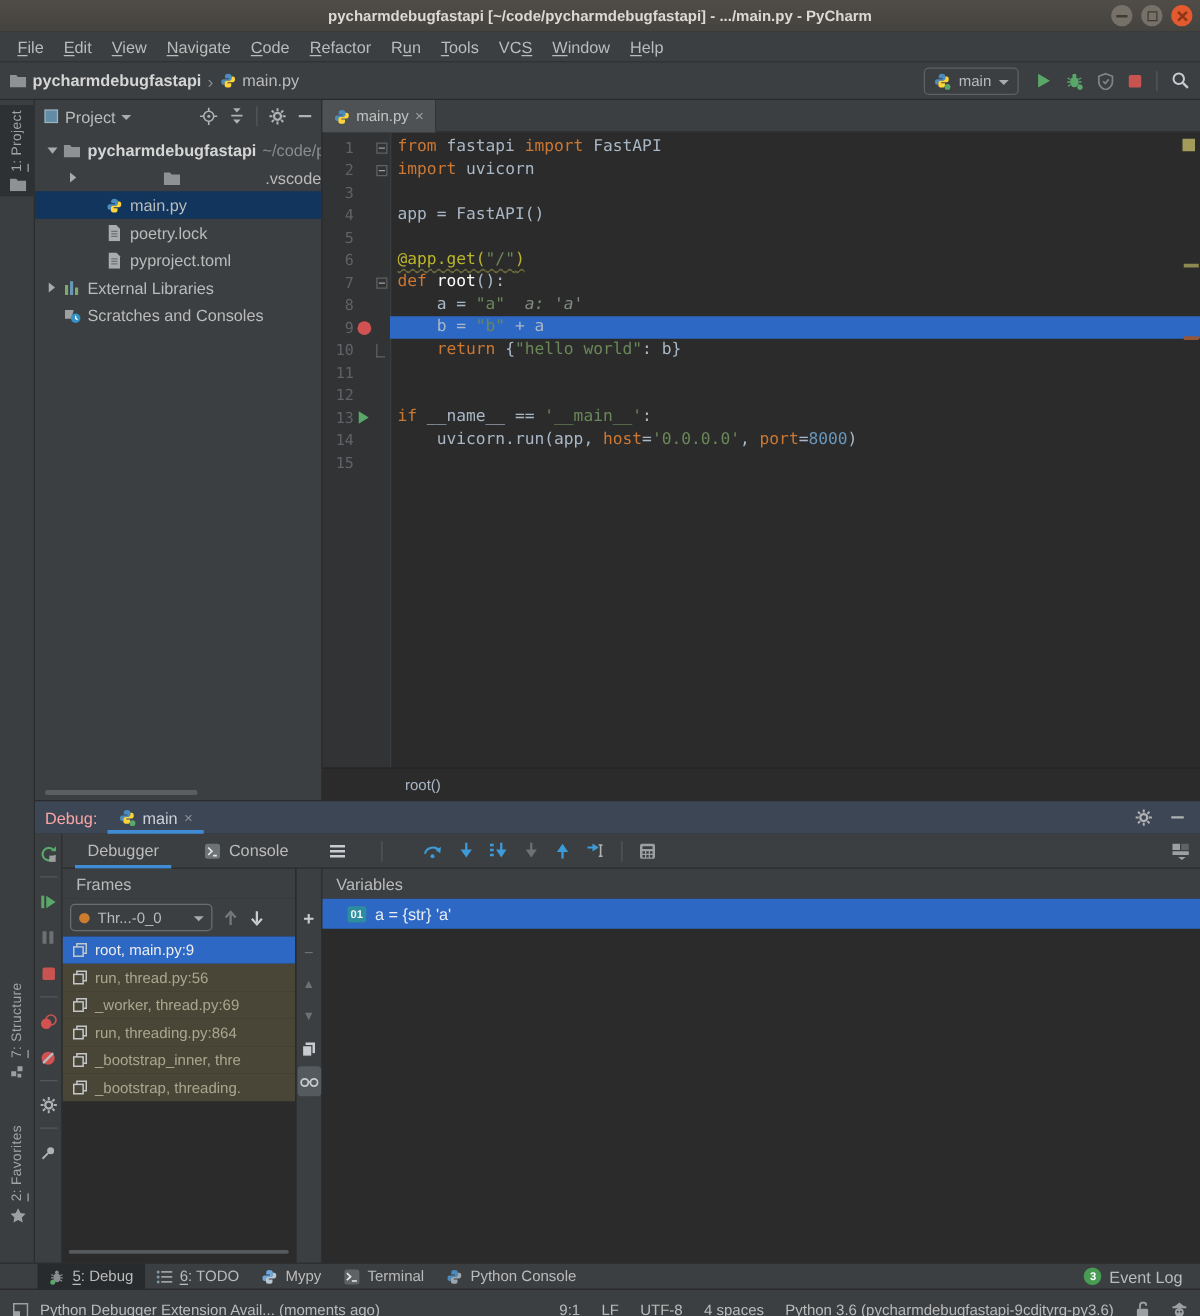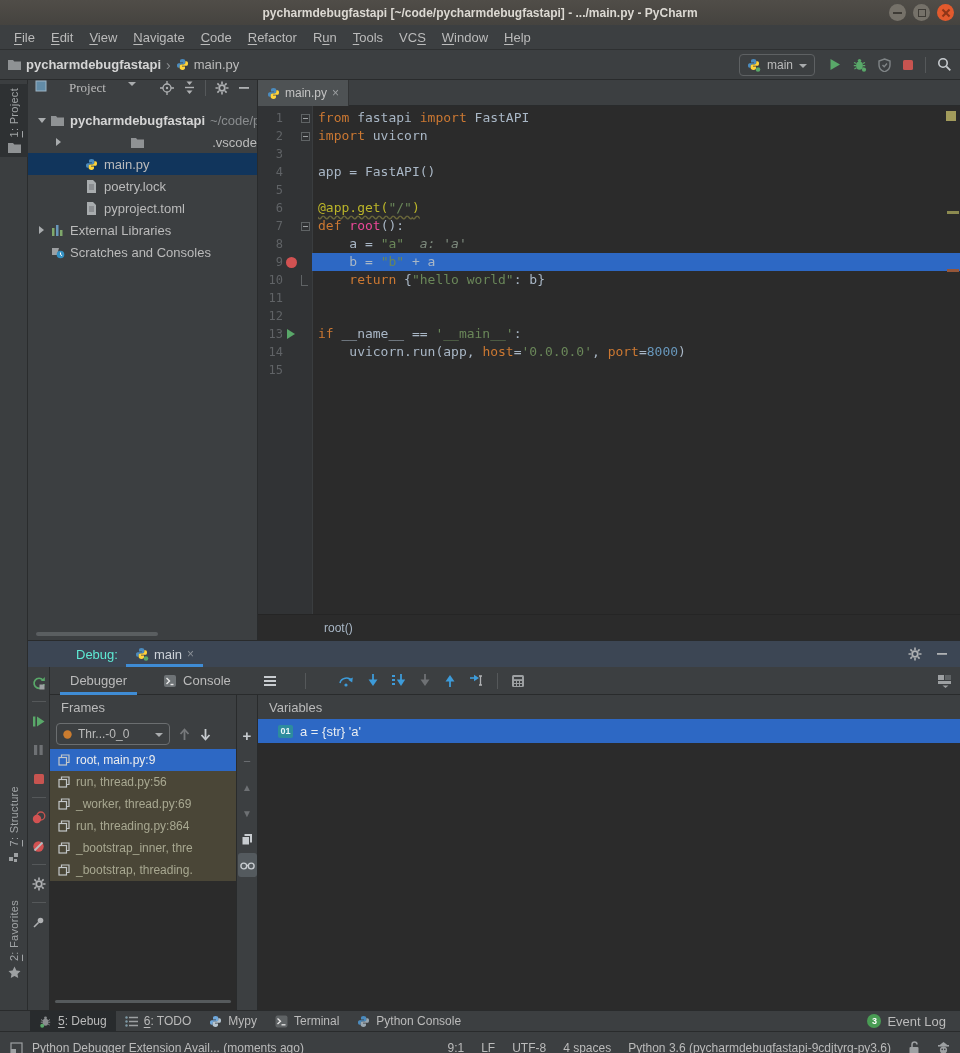--- a/index.html
+++ b/index.html
@@ -45,21 +45,21 @@
   .stripe-btn { position:absolute; left:0; width:28px; display:flex; flex-direction:column; align-items:center; gap:5px; padding:4px 0; }
   .stripe-btn.active { background:#2E3133; }
   .stripe-label { writing-mode: vertical-rl; transform: rotate(180deg); font-size:11px; color:#A2A5A7; letter-spacing:.3px; }
   .pos-top { top:4px; } .pos-mid { top:702px; } .pos-bottom { top:816px; }
 
   .content { flex:1; display:flex; flex-direction:column; min-width:0; }
   .upper { height:560px; display:flex; }
 
   
   .project-panel { width:230px; background:#3C3F41; border-right:1px solid #292B2C; display:flex; flex-direction:column; flex-shrink:0; }
-  .panel-header { height:26px; display:flex; align-items:flex-start; gap:22px; padding:0 7px;font-family:Liberation Serif, serif; }
+  .panel-header { height:26px; display:flex; align-items:center; gap:5px; padding:0 7px; }
   .panel-header .ph-title { color:#BBBBBB; }
   .ph-icons { margin-left:auto; display:flex; align-items:center; gap:9px; }
   .tree { flex:1; overflow:hidden; padding-top:3px; }
   .tree-row { height:22px; display:flex; align-items:center; white-space:nowrap; overflow:hidden; }
   .tree-row.sel { background:#11355C; }
   .tree-arrow { width:15px; display:flex; justify-content:center; flex-shrink:0; }
   .tri-down { width:0;height:0;border-left:4px solid transparent;border-right:4px solid transparent;border-top:5px solid #A9ACAE; }
   .tri-right { width:0;height:0;border-top:4px solid transparent;border-bottom:4px solid transparent;border-left:5px solid #A9ACAE; }
   .tree-icon { width:17px; flex-shrink:0; display:flex; justify-content:center; }
   .tree-label { margin-left:4px; color:#BBBBBB; }
@@ -82,32 +82,32 @@
   .gslot { width:16px; display:flex; justify-content:center; align-items:center; }
   .fslot { width:13px; display:flex; justify-content:center; align-items:center; }
   .bp { width:11px; height:11px; border-radius:50%; background:#D25252; }
   .runarrow { width:0; height:0; border-left:8px solid #59A869; border-top:5px solid transparent; border-bottom:5px solid transparent; }
   .fold-box { width:9px; height:9px; border:1px solid #5F6365; position:relative; }
   .fold-box::after { content:""; position:absolute; left:1px; right:1px; top:3px; height:1px; background:#9DA0A2; }
   .fold-end { width:7px; height:11px; border-left:1px solid #5F6365; border-bottom:1px solid #5F6365; margin-left:-2px; }
   .line-body { flex:1; white-space:pre; padding-left:6px; color:#A9B7C6; line-height:18px; }
   .line-body.current { background:#2D68C4; }
   .tok.k { color:#CC7832; } .tok.s { color:#6A8759; } .tok.n { color:#6897BB; }
-  .tok.d { color:#BBB529; } .tok.f { color:#ec4899; } .tok.t { color:#A9B7C6; }
+  .tok.d { color:#BBB529; } .tok.f { color:#ffffff; } .tok.t { color:#A9B7C6; }
   .tok.h { color:#7F8C7F; font-style:italic; }
   .tok.w { text-decoration: underline wavy #6B683A; text-underline-offset: 3px; }
   .insp-square { position:absolute; right:4px; top:5px; width:10px; height:10px; background:#A29B5B; z-index:2; }
   .mark-typo { position:absolute; right:1px; top:105px; width:12px; height:3px; background:#8C8A50; z-index:2; }
   .mark-bp { position:absolute; right:1px; top:163px; width:12px; height:3px; background:#955639; z-index:2; }
   .crumbbar { height:26px; background:#2B2B2B; border-top:1px solid #252525; display:flex; align-items:center; padding-left:66px; color:#A9B7C6; font-size:12px; }
 
   
   .debug { height:370px; display:flex; flex-direction:column; border-top:1px solid #292B2C; }
   .debug-header { height:26px; background:#3C4654; display:flex; align-items:center; padding-left:8px; }
-  .debug-header .dh-label { color:#5eead4; margin-right:8px;margin-left:40px; }
+  .debug-header .dh-label { color:#fca5a5; margin-right:8px; }
   .debug-tab { height:26px; display:flex; align-items:center; gap:5px; padding:0 9px; position:relative; }
   .debug-tab::after { content:""; position:absolute; left:0; right:0; bottom:0; height:3px; background:#3F8CD5; }
   .debug-tab .lbl { color:#CDD2D8; }
   .debug-tab .x { color:#8A9097; font-size:12px; }
   .dh-right { margin-left:auto; display:flex; align-items:center; gap:14px; padding-right:12px; }
   .debug-body { flex:1; display:flex; min-height:0; }
   .dstrip { width:22px; background:#3C3F41; border-right:1px solid #292B2C; display:flex; flex-direction:column; align-items:center; padding-top:5px; flex-shrink:0; }
   .dbtn { height:22px; width:22px; display:flex; align-items:center; justify-content:center; margin-bottom:7px; }
   .dsep { width:14px; height:1px; background:#55585A; margin:0 0 8px; }
   .debug-right { flex:1; display:flex; flex-direction:column; min-width:0; }

